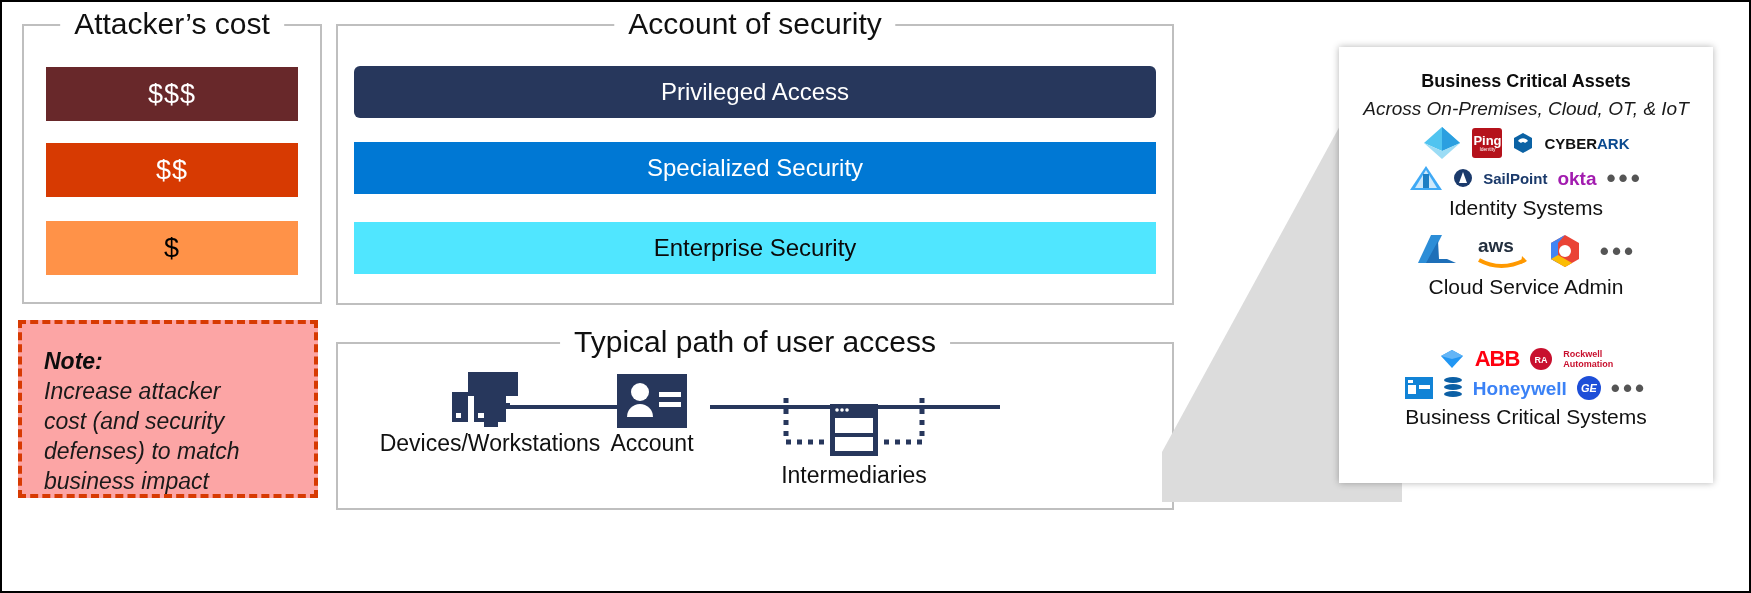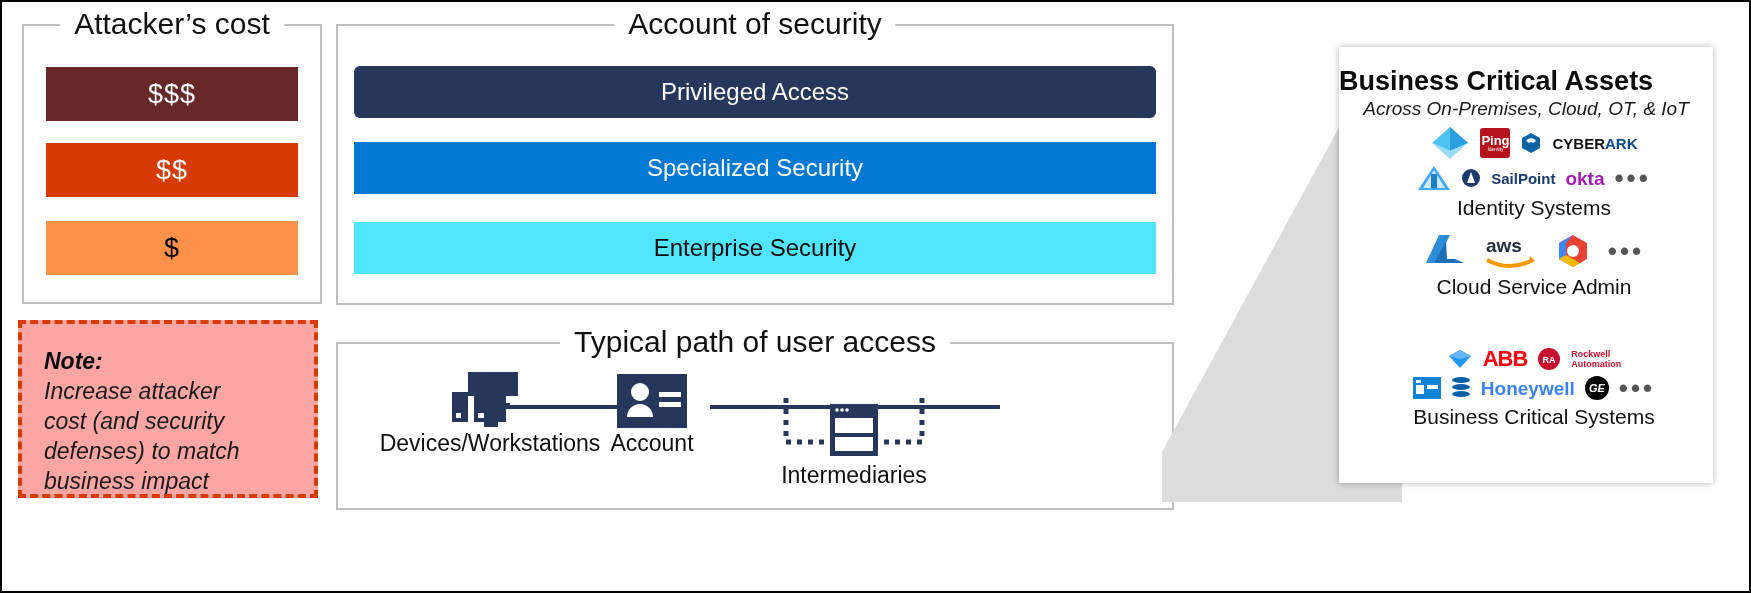--- a/index.html
+++ b/index.html
@@ -62,45 +62,45 @@
 
   
   #funnel{position:absolute;left:1150px;top:120px;width:250px;height:380px;}
 
   
   #assets{
     position:absolute;left:1337px;top:45px;width:374px;height:436px;
     background:#fff;box-shadow:0 0 7px rgba(0,0,0,.30);
   }
   #assets .a-title{
-    font-size:27px;font-weight:bold;color:#0d0d0d;
+    text-align:center;font-size:18px;font-weight:bold;color:#0d0d0d;
     margin-top:18px;line-height:32px;
   }
   #assets .a-sub{
     text-align:center;font-size:19px;font-style:italic;color:#1a1a1a;line-height:24px;
   }
-  .cat{position:absolute;width:100%;margin-left:8px;}
+  .cat{position:absolute;width:100%;}
   .cat .logos{display:flex;align-items:center;justify-content:center;gap:10px;flex-wrap:wrap;}
   .cat .cat-label{text-align:center;font-size:21px;color:#111;margin-top:4px;line-height:26px;}
   .dots{font-size:26px;letter-spacing:3px;color:#555;line-height:10px;font-weight:bold;}
 
   
   .lg{display:inline-flex;align-items:center;justify-content:center;
       font-weight:bold;white-space:nowrap;line-height:1;}
   .lg-ping{background:#B5121B;color:#fff;width:30px;height:30px;border-radius:3px;
            font-size:13px;flex-direction:column;}
   .lg-ping small{font-size:5px;font-weight:normal;}
   .lg-cyberark{font-size:15px;color:#111;}
   .lg-cyberark b{color:#0b4a8f;}
   .lg-sailpoint{font-size:15px;color:#1B3A6B;}
   .lg-okta{font-size:19px;color:#a21caf;font-weight:bold;}
   .lg-abb{font-size:22px;color:#FF000F;letter-spacing:-1px;}
   .lg-rock{font-size:9px;color:#C8102E;text-align:left;line-height:10px;}
   .lg-honey{font-size:19px;color:#3b82f6;}
-  .lg-ge{width:24px;height:24px;border-radius:50%;background:#000000;color:#fff;
+  .lg-ge{width:24px;height:24px;border-radius:50%;background:#1d4ed8;color:#fff;
          font-size:11px;font-style:italic;}
 </style>
 </head>
 <body>
 
 <div id="root">
 
   <div class="grp" id="attacker">
     <div class="frame"></div>
     <div class="legend">Attacker’s cost</div>

